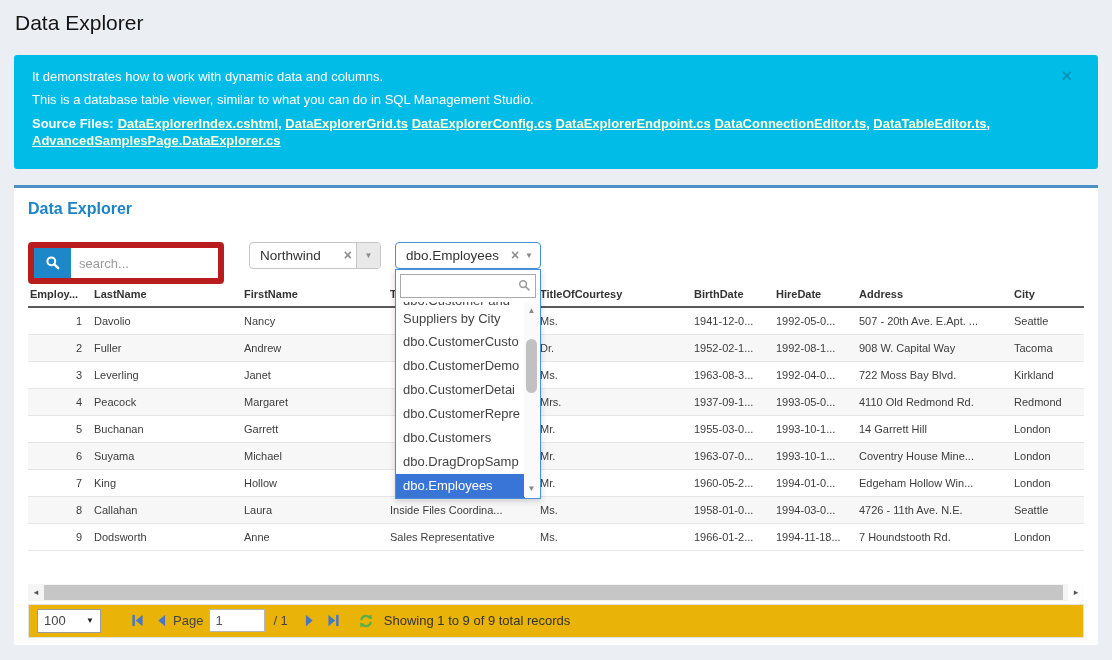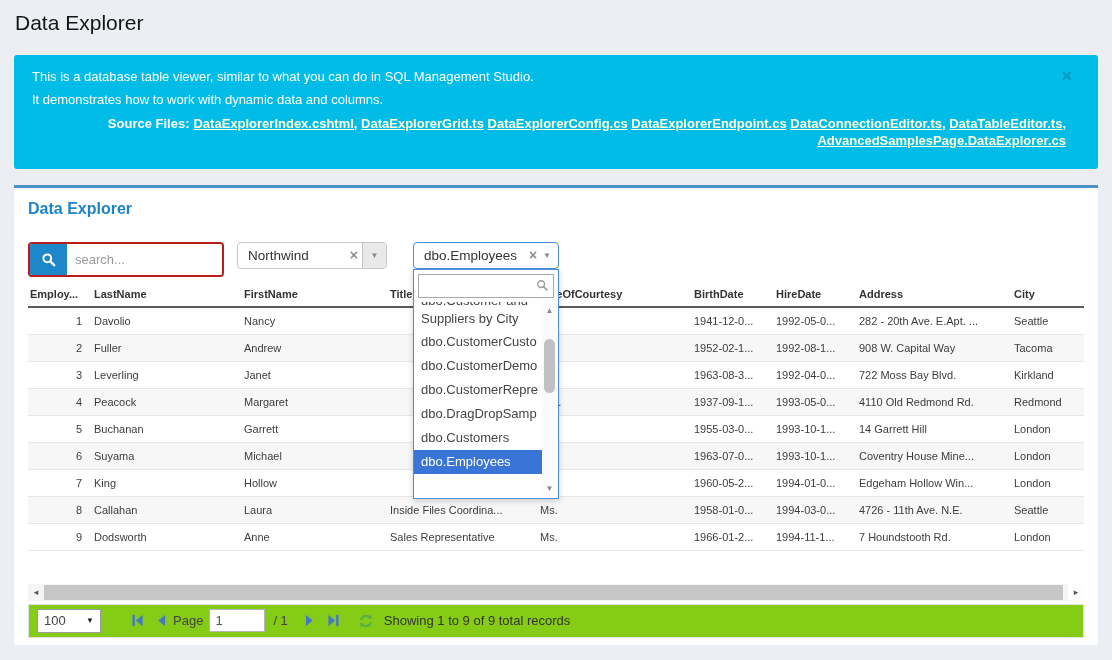--- a/index.html
+++ b/index.html
@@ -2,34 +2,34 @@
 <html><head>
 <meta charset="utf-8">
 <style>
   html,body{margin:0;padding:0;background:#ebeef3;font-family:"Liberation Sans",sans-serif;}
   .stage{position:relative;width:1112px;height:660px;overflow:hidden;background:#ebeef3;}
   .page-title{position:absolute;left:15px;top:11px;font-size:21px;color:#151515;}
   
   .banner{position:absolute;left:14px;top:55px;width:1084px;height:114px;background:#00bce6;border-radius:3px;color:#fff;box-sizing:border-box;padding:14px 18px 0 18px;font-size:13px;}
   .banner-close{position:absolute;right:26px;top:12px;font-size:18px;font-weight:700;color:rgba(0,40,60,.25);cursor:pointer;line-height:18px;}
   .b-line{line-height:16px;margin-bottom:7px;}
-  .b-files{margin-top:3px;text-align:right;padding-right:14px;line-height:17px;font-weight:700;}
+  .b-files{margin-top:3px;padding-right:14px;line-height:17px;font-weight:700;}
   .b-files a{color:#ffffdd;text-decoration:underline;font-weight:700;}
   .b-label{color:#fff;margin-right:4px;}
   
   .panel{position:absolute;left:14px;top:185px;width:1084px;height:460px;background:#fff;border-top:3px solid #4a90c4;box-sizing:border-box;padding:12px 14px 8px 14px;border-radius:0 0 2px 2px;}
   .panel-title{font-size:16px;font-weight:700;color:#1d83c7;height:20px;margin-bottom:22px;}
   
   .toolbar{display:flex;height:27px;margin-bottom:12px;position:relative;}
-  .search-group{display:flex;width:196px;height:35px;border:2px solid #b91c1c;border-radius:4px;box-sizing:border-box;margin-right:13px;overflow:hidden;background:#fff;}
+  .search-group{display:flex;width:196px;height:42px;border:6px solid #b91c1c;border-radius:4px;box-sizing:border-box;margin-right:25px;overflow:hidden;background:#fff;}
   .search-btn{width:37px;background:#1d87ca;display:flex;align-items:center;justify-content:center;cursor:pointer;flex:none;}
   .search-input{border:none;outline:none;flex:1;min-width:0;padding:0 8px;font-size:13px;color:#444;font-family:"Liberation Sans",sans-serif;}
   .search-input::placeholder{color:#9a9a9a;}
   .combo{position:relative;height:27px;box-sizing:border-box;border:1px solid #c6c6c6;border-radius:4px;background:#fff;display:flex;align-items:center;font-size:13.5px;color:#333;cursor:pointer;}
-  .combo-conn{width:150px;margin-right:26px;}
+  .combo-conn{width:132px;margin-right:14px;}
   .combo-tbl{width:146px;border-color:#4a90d9;}
   .combo-text{flex:1;padding-left:10px;white-space:nowrap;overflow:hidden;}
   .combo-x{color:#8d8d8d;font-weight:700;font-size:14px;padding:0 4px;line-height:25px;}
   .arrow-zone{width:23px;align-self:stretch;background:#e9e9e9;border-left:1px solid #c6c6c6;border-radius:0 3px 3px 0;display:flex;align-items:center;justify-content:center;}
   .chev{font-size:8px;color:#888;}
   .combo-tbl .chev-plain{padding:0 7px 0 2px;}
   
   .dropdown{position:absolute;left:-1px;top:26px;width:146px;box-sizing:border-box;background:#fff;border:1px solid #4a90d9;box-shadow:0 2px 6px rgba(0,0,0,.18);z-index:20;cursor:default;}
   .dd-filter{position:relative;padding:4px;}
   .dd-filter input{width:100%;height:24px;box-sizing:border-box;border:1px solid #a9a9a9;outline:none;padding:0 20px 0 5px;font-size:13px;font-family:"Liberation Sans",sans-serif;}
@@ -47,42 +47,42 @@
   table.grid th{height:26px;text-align:left;font-weight:700;color:#333;padding:0 6px 0 2px;border-bottom:2px solid #5a5a5a;white-space:nowrap;overflow:hidden;box-sizing:border-box;}
   table.grid td{height:27px;padding:0 6px 0 2px;color:#3d3d3d;border-bottom:1px solid #e6e6e6;white-space:nowrap;overflow:hidden;box-sizing:border-box;}
   table.grid td.num{text-align:right;padding-right:10px;}
   table.grid tr.even td{background:#f7f7f7;}
   
   .hscroll{position:relative;height:17px;margin-top:33px;background:#f5f5f5;}
   .hs-left,.hs-right{position:absolute;top:0;width:16px;height:17px;text-align:center;font-size:9px;line-height:17px;color:#555;background:#f5f5f5;cursor:pointer;}
   .hs-left{left:0;} .hs-right{right:0;background:#fdfdfd;}
   .hs-thumb{position:absolute;left:16px;right:21px;top:1px;height:15px;background:#c6c6c6;}
   
-  .pager{margin-top:3px;height:34px;background:#84cc16;border:1px solid #e2e2e2;display:flex;align-items:center;padding:0 8px;box-sizing:border-box;font-size:13px;color:#444;}
+  .pager{margin-top:3px;height:34px;background:#eab308;border:1px solid #e2e2e2;display:flex;align-items:center;padding:0 8px;box-sizing:border-box;font-size:13px;color:#444;}
   .pg-select{width:64px;height:24px;background:#fff;border:1px solid #9b9b9b;display:flex;align-items:center;box-sizing:border-box;padding:0 6px;margin-right:24px;cursor:pointer;}
   .pg-select span:first-child{flex:1;}
   .pg-select-arrow{font-size:8px;color:#222;}
   .pg-btn{width:18px;height:16px;display:inline-flex;align-items:center;justify-content:center;cursor:pointer;margin:0 3px;}
   .pg-label{margin:0 6px 0 0;}
   .pg-input{width:56px;height:23px;border:1px solid #b5b5b5;box-sizing:border-box;padding:0 5px;font-size:13px;color:#555;font-family:"Liberation Sans",sans-serif;outline:none;}
   .pg-total{margin:0 10px 0 8px;}
   .pg-refresh{margin:0 10px 0 12px;cursor:pointer;line-height:0;}
   .pg-status{color:#333;}
 </style>
 </head>
 <body>
 
 <div class="stage">
 
   <div class="page-title">Data Explorer</div>
 
   <div class="banner">
     <span class="banner-close">×</span>
+    <div class="b-line">It demonstrates how to work with dynamic data and columns.</div>
     <div class="b-line">This is a database table viewer, similar to what you can do in SQL Management Studio.</div>
-    <div class="b-line">It demonstrates how to work with dynamic data and columns.</div>
     <div class="b-files">
       <span class="b-label">Source Files:</span><span id="links-line1"><a href="#">DataExplorerIndex.cshtml</a>, <a href="#">DataExplorerGrid.ts</a> <a href="#">DataExplorerConfig.cs</a> <a href="#">DataExplorerEndpoint.cs</a> <a href="#">DataConnectionEditor.ts</a>, <a href="#">DataTableEditor.ts</a>,</span><br>
       <span id="links-line2"><a href="#">AdvancedSamplesPage.DataExplorer.cs</a></span>
     </div>
   </div>
 
   <div class="panel">
     <div class="panel-title">Data Explorer</div>
 
     <div class="toolbar">
@@ -116,23 +116,24 @@
               <svg width="13" height="13" viewBox="0 0 16 16">
                   <circle cx="6.3" cy="6.3" r="4.2" fill="none" stroke="#9a9a9a" stroke-width="1.8"></circle>
                   <line x1="9.5" y1="9.5" x2="13.4" y2="13.4" stroke="#9a9a9a" stroke-width="2" stroke-linecap="round"></line>
                 </svg>
             </span>
           </div>
           <ul class="dd-list" id="dd-list">
               <li class="dd-item dd-first">dbo.Customer and Suppliers by City</li>
               <li class="dd-item">dbo.CustomerCusto</li>
               <li class="dd-item">dbo.CustomerDemo</li>
+              <li class="dd-item">dbo.CustomerDetai</li>
               <li class="dd-item">dbo.CustomerRepre</li>
+              <li class="dd-item">dbo.Customers</li>
               <li class="dd-item">dbo.DragDropSamp</li>
-              <li class="dd-item">dbo.Customers</li>
               <li class="dd-item dd-selected">dbo.Employees</li>
             </ul>
           <div class="dd-scroll">
             <span class="dd-up">▲</span>
             <span class="dd-thumb"></span>
             <span class="dd-down">▼</span>
           </div>
         </div>
       </div>
     </div>
@@ -164,21 +165,21 @@
         </thead>
       <tbody id="grid-body">
           <tr class="odd">
             <td class="num">1</td>
             <td>Davolio</td>
             <td>Nancy</td>
             <td></td>
             <td>Ms.</td>
             <td>1941-12-0...</td>
             <td>1992-05-0...</td>
-            <td>282 - 20th Ave. E.Apt. ...</td>
+            <td>507 - 20th Ave. E.Apt. ...</td>
             <td>Seattle</td>
           </tr>
           <tr class="even">
             <td class="num">2</td>
             <td>Fuller</td>
             <td>Andrew</td>
             <td></td>
             <td>Dr.</td>
             <td>1952-02-1...</td>
             <td>1992-08-1...</td>
@@ -251,21 +252,21 @@
             <td>4726 - 11th Ave. N.E.</td>
             <td>Seattle</td>
           </tr>
           <tr class="odd">
             <td class="num">9</td>
             <td>Dodsworth</td>
             <td>Anne</td>
             <td>Sales Representative</td>
             <td>Ms.</td>
             <td>1966-01-2...</td>
-            <td>1994-11-1...</td>
+            <td>1994-11-18...</td>
             <td>7 Houndstooth Rd.</td>
             <td>London</td>
           </tr>
         </tbody>
     </table>
 
     <div class="hscroll">
       <span class="hs-left">◂</span>
       <div class="hs-thumb"></div>
       <span class="hs-right">▸</span>

